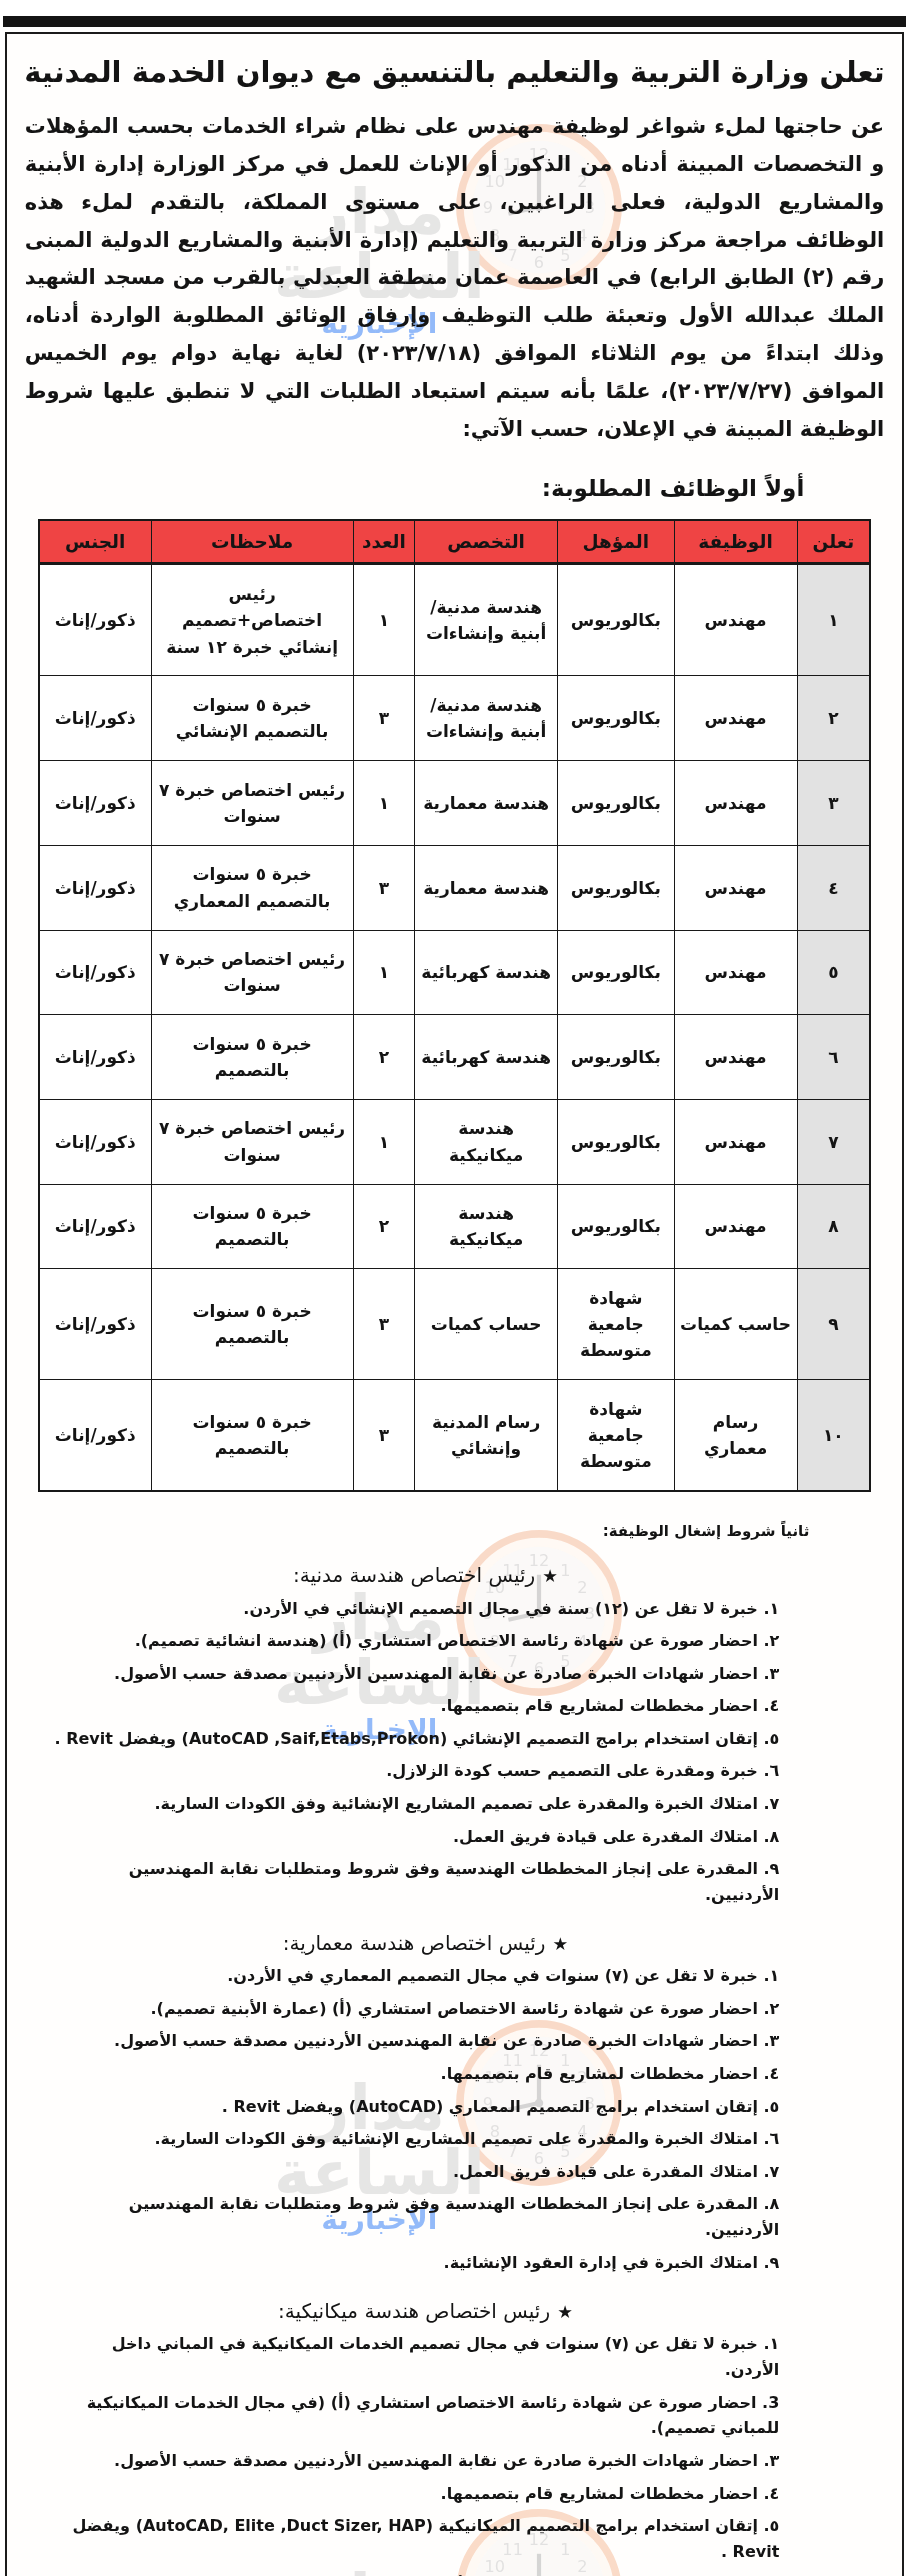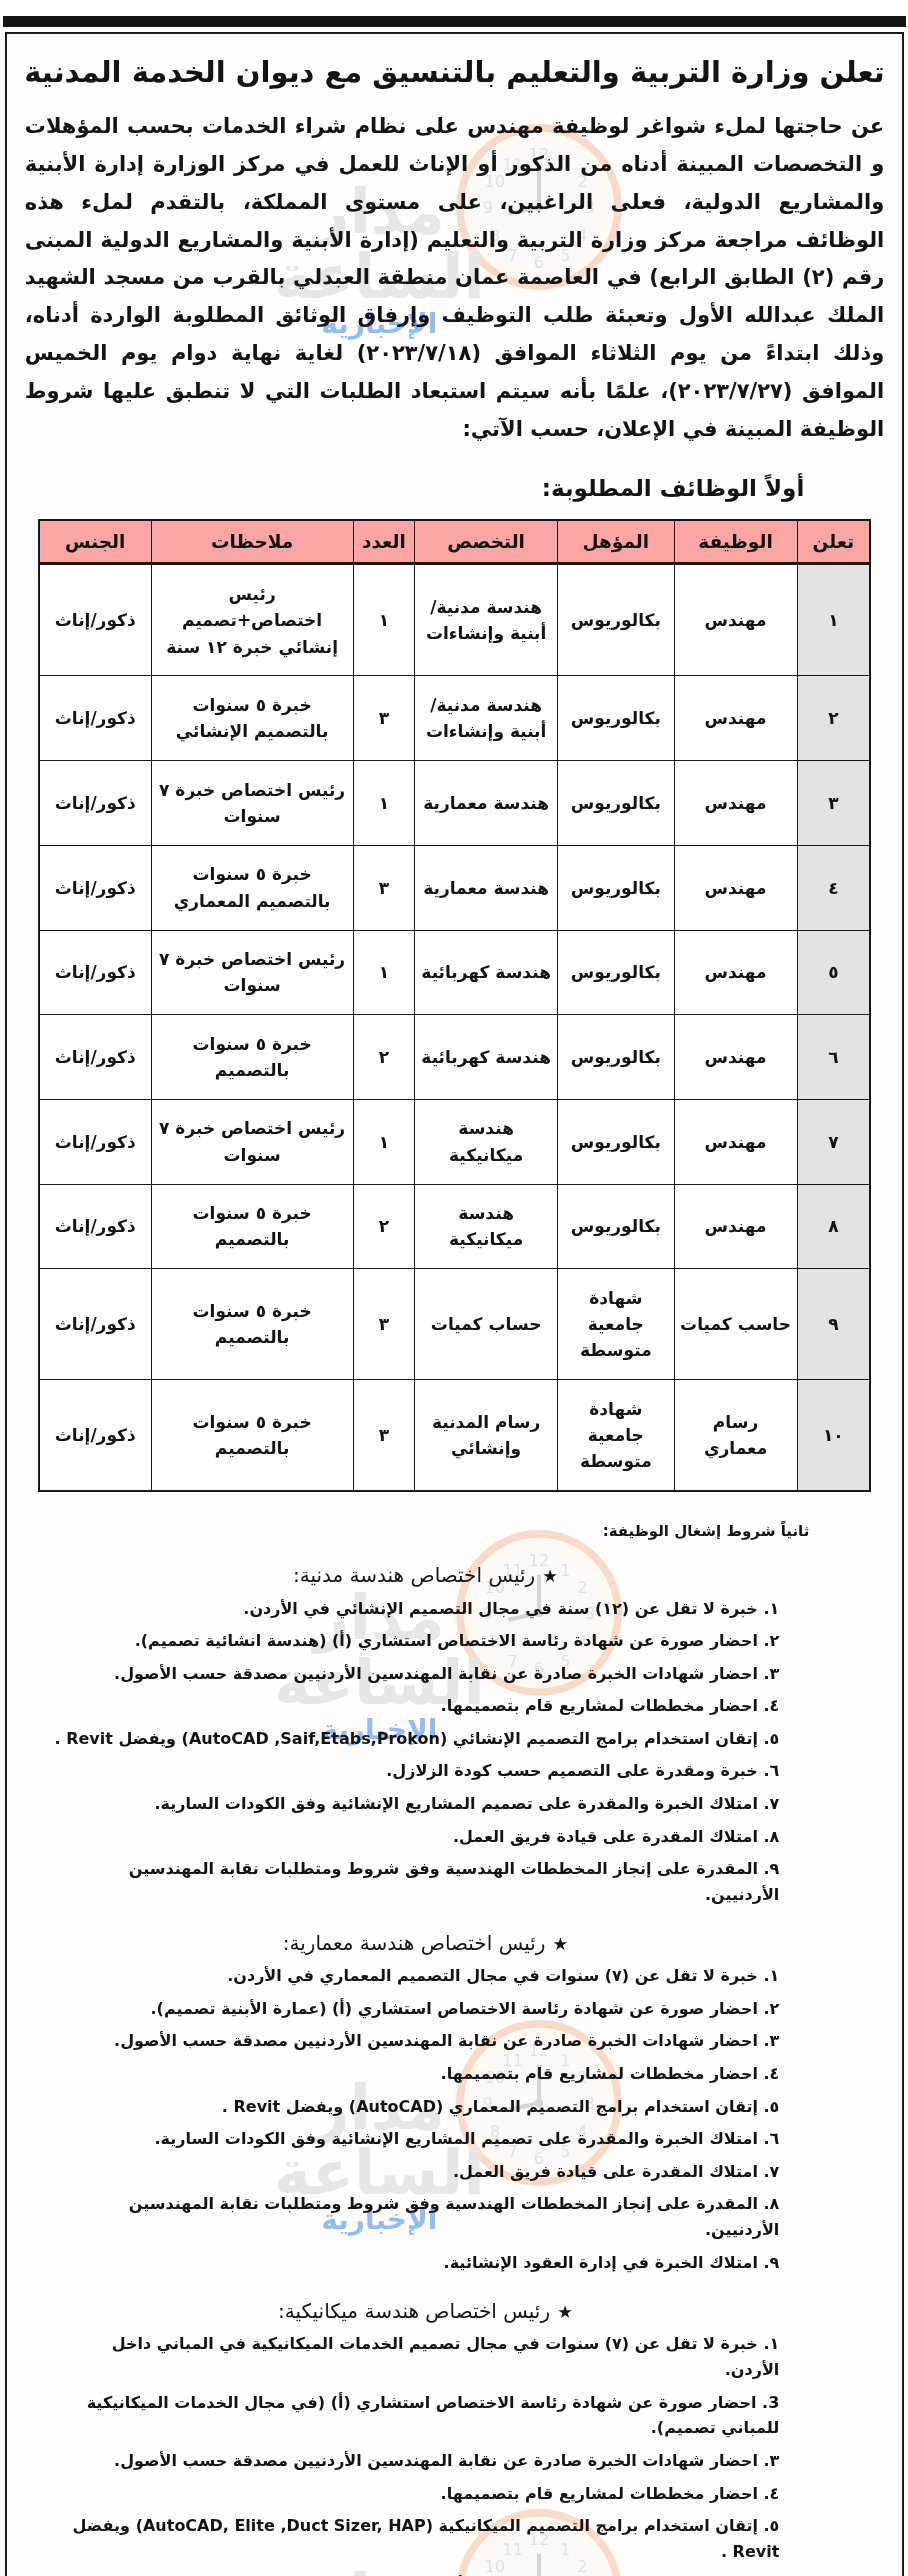--- a/index.html
+++ b/index.html
@@ -43,21 +43,21 @@
     font-size:23px;font-weight:bold;text-align:right;
     padding-left:0;padding-right:82px;margin:27px 0 17.5px 0;
   }
   
   table.jobs{
     width:96.5%;margin:0 auto;
     border-collapse:collapse;border:2.6px solid #181818;
     font-weight:bold;table-layout:fixed;
   }
   table.jobs th{
-    background:#fca5a5;font-size:18.5px;padding:10.3px 3.1px;
+    background:#ef4444;font-size:18.5px;padding:10.3px 3.1px;
     border:1.5px solid #181818;border-bottom:3.6px solid #181818;
   }
   table.jobs td{
     font-size:17px;line-height:1.55;text-align:center;vertical-align:middle;
     padding:15.5px 5.2px;border:1.5px solid #181818;background:#ffffff;
   }
   table.jobs td:first-child{background:#e2e2e2;}
   
   .h-second{
     font-size:15px;font-weight:bold;text-align:right;

